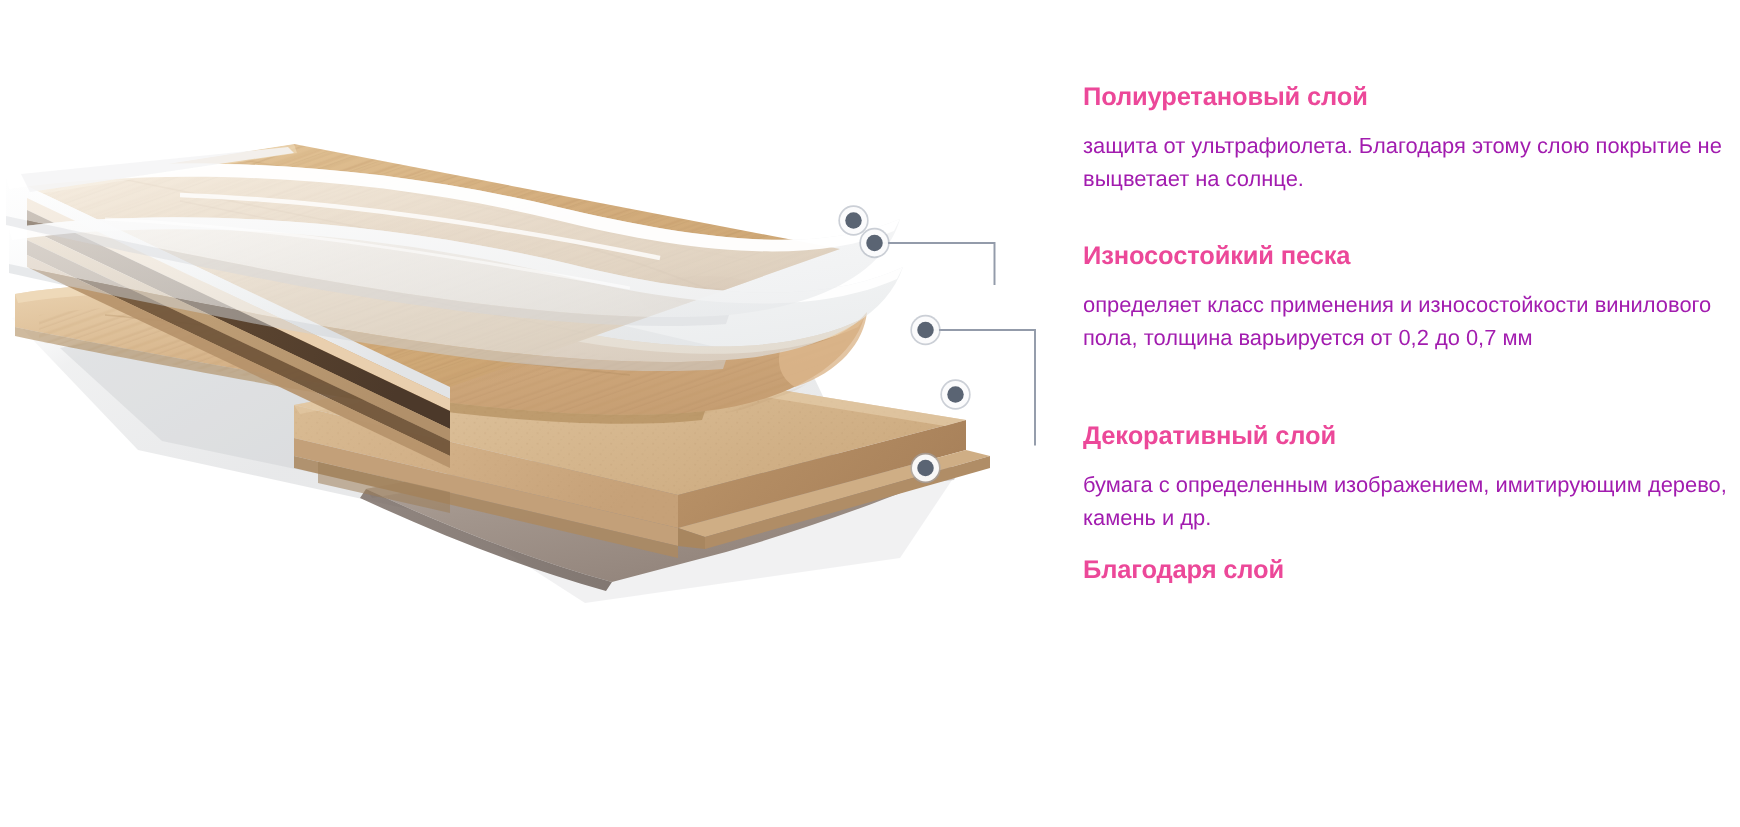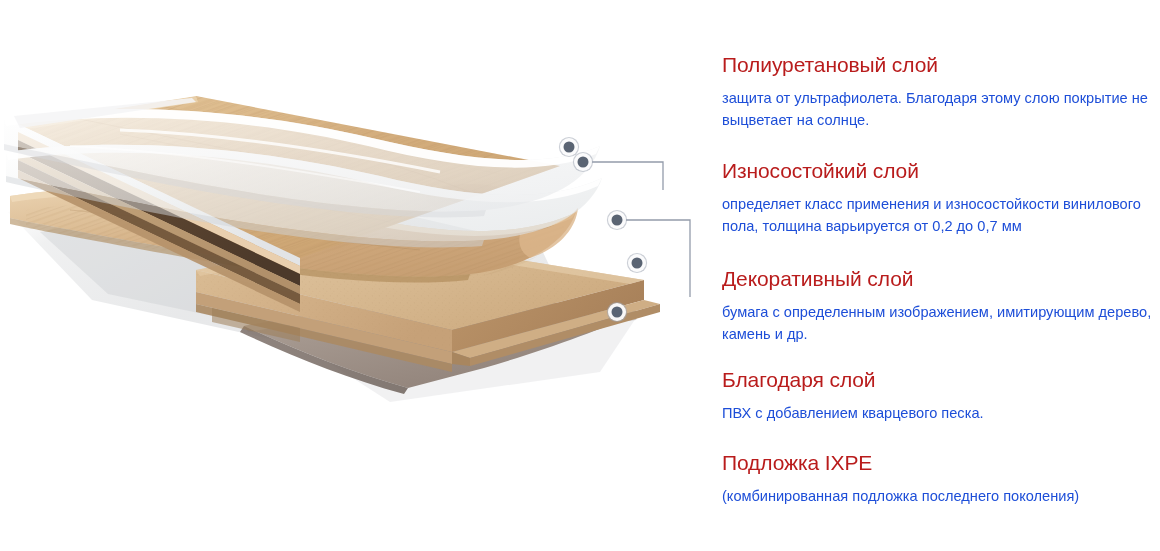--- a/index.html
+++ b/index.html
@@ -24,31 +24,31 @@
     box-shadow:0 0 0 3.5px rgba(255,255,255,.92), 0 0 0 4.6px rgba(160,168,180,.55);
     transform:translate(-50%,-50%);
     pointer-events:auto;
   }
 
   
   #textcol{position:absolute;left:722px;top:0;width:438px;height:551px;}
   .sect{position:absolute;left:0;width:430px;}
   .sect h3{
     margin:0 0 11px 0;
-    font-size:21px;line-height:25px;font-weight:normal;
-    color:#b91c1c;letter-spacing:-0.1px;
+    font-size:17px;line-height:25px;font-weight:bold;
+    color:#ec4899;letter-spacing:-0.1px;
   }
   .sect p{
     margin:0;
     font-size:14.6px;line-height:21.5px;font-weight:normal;
-    color:#1d4ed8;
+    color:#a21caf;
   }
   .s0{top:52px;}
   .s1{top:158px;}
-  .s2{top:266px;}
+  .s2{top:278px;}
   .s3{top:367px;}
   .s4{top:450px;}
 </style>
 </head>
 <body>
 
 <div id="stage">
 
   <div id="illustration">
     <svg width="700" height="551" viewBox="0 0 700 551" xmlns="http://www.w3.org/2000/svg">
@@ -354,33 +354,28 @@
   </div>
 
   <div id="textcol">
 
     <div class="sect s0">
       <h3>Полиуретановый слой</h3>
       <p>защита от ультрафиолета. Благодаря этому слою покрытие не выцветает на солнце.</p>
     </div>
 
     <div class="sect s1">
-      <h3>Износостойкий слой</h3>
+      <h3>Износостойкий песка</h3>
       <p>определяет класс применения и износостойкости винилового пола, толщина варьируется от 0,2 до 0,7 мм</p>
     </div>
 
     <div class="sect s2">
       <h3>Декоративный слой</h3>
       <p>бумага с определенным изображением, имитирующим дерево, камень и др.</p>
     </div>
 
     <div class="sect s3">
       <h3>Благодаря слой</h3>
-      <p>ПВХ с добавлением кварцевого песка.</p>
     </div>
 
-    <div class="sect s4">
-      <h3>Подложка IXPE</h3>
-      <p>(комбинированная подложка последнего поколения)</p>
-    </div>
 
   </div>
 </div>
 
 </body></html>

